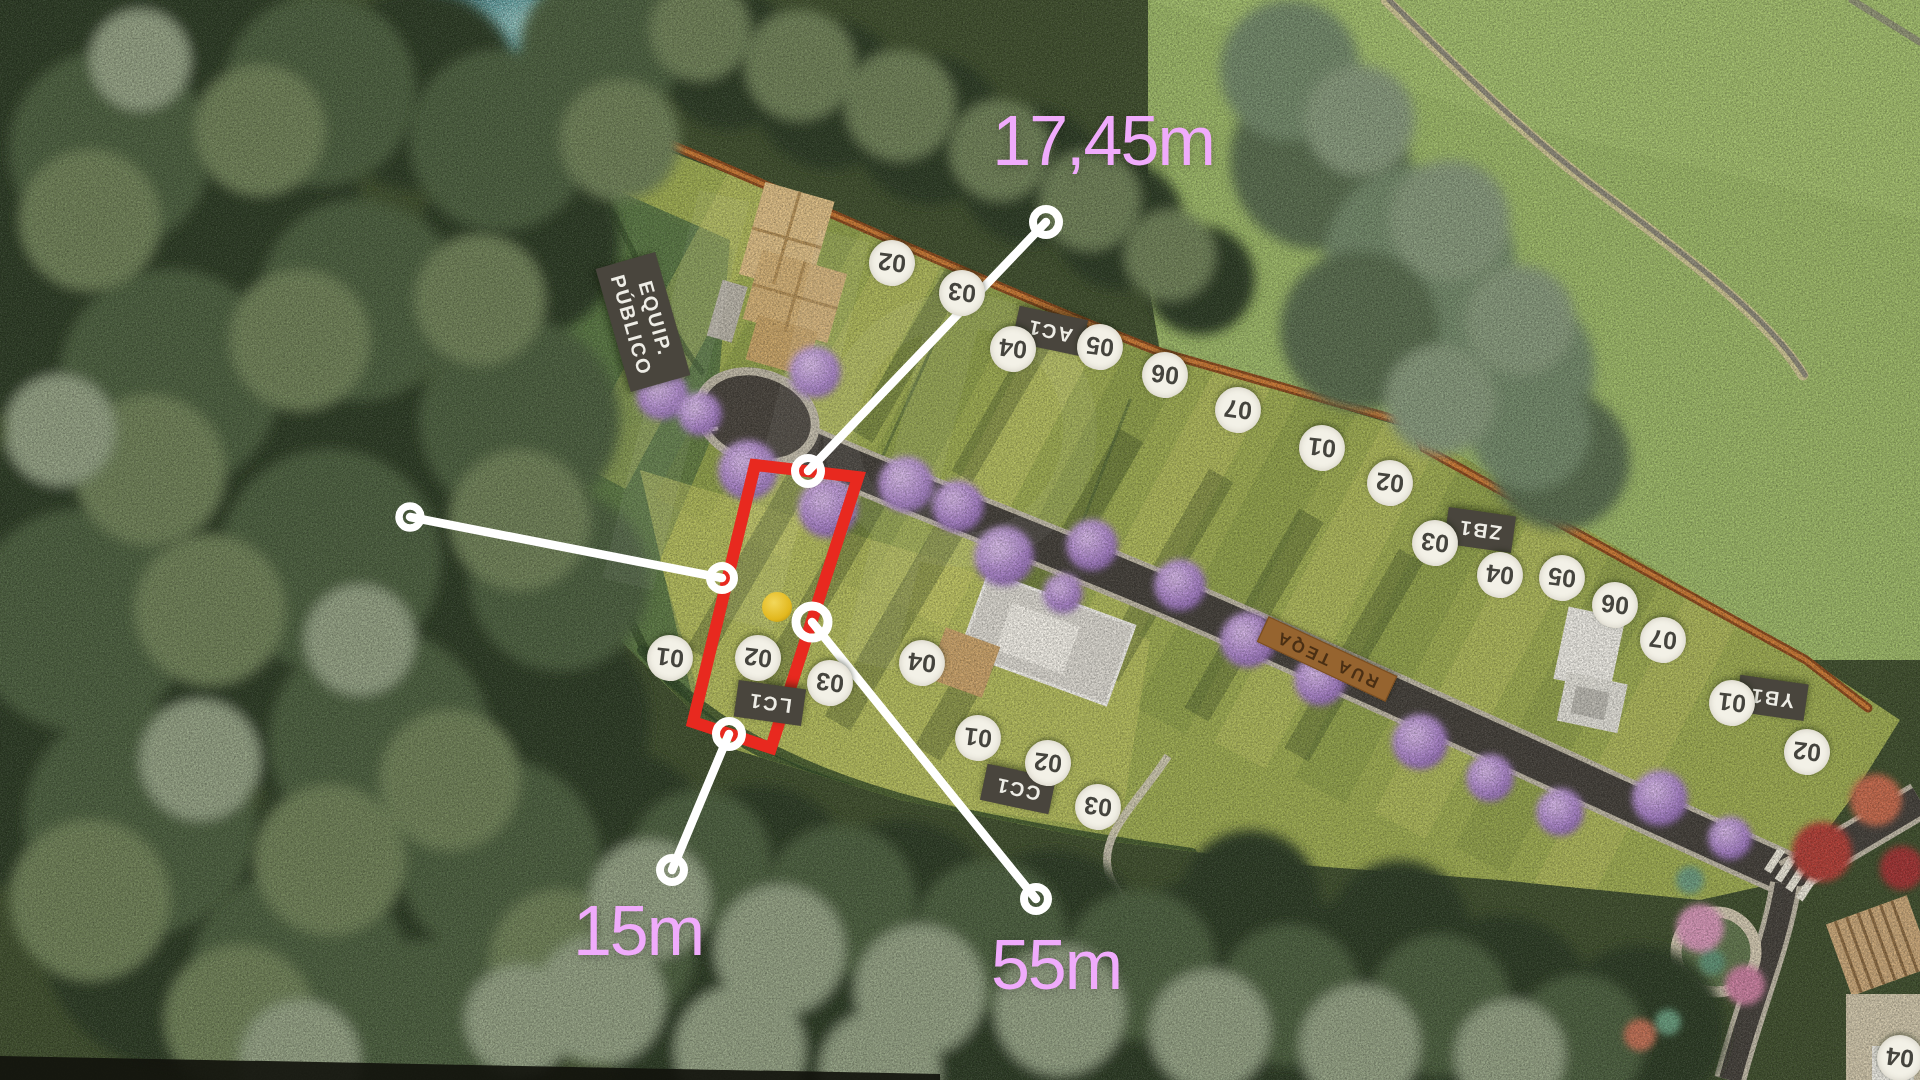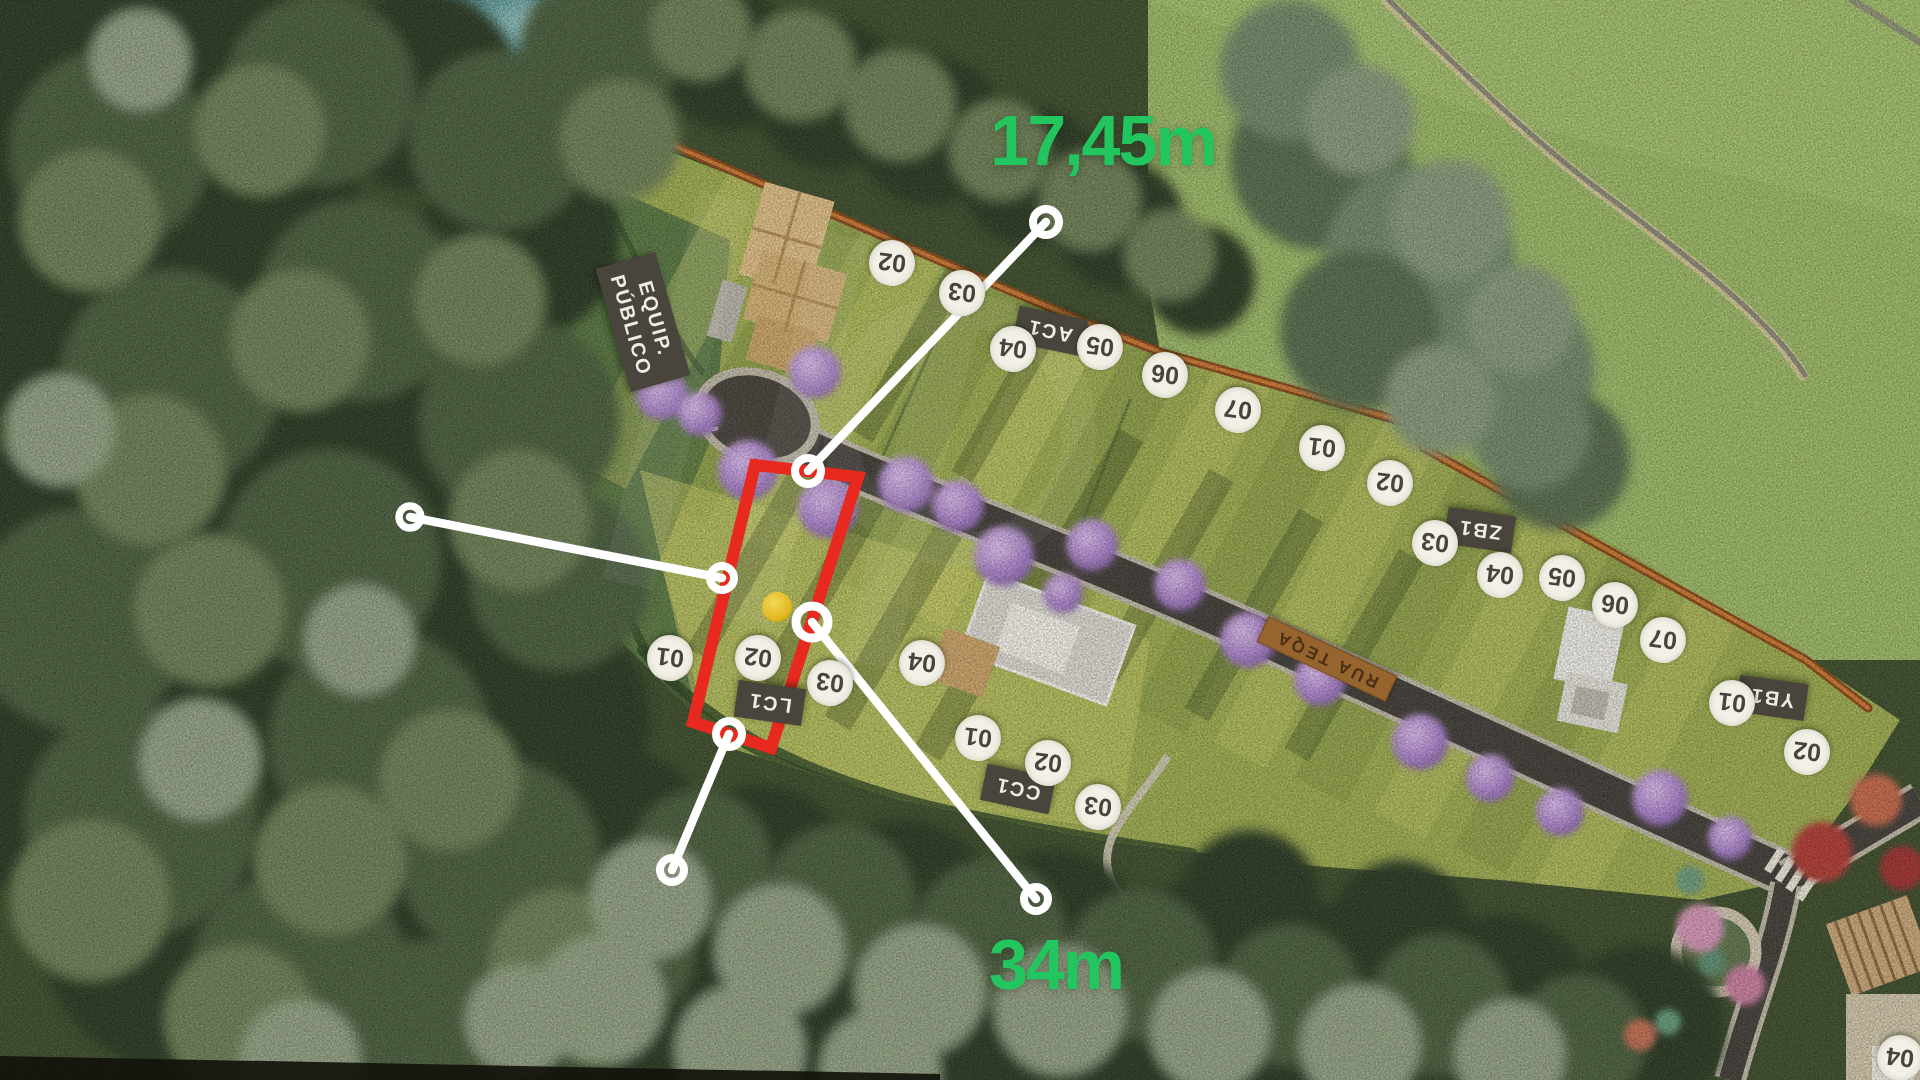--- a/index.html
+++ b/index.html
@@ -3,21 +3,21 @@
 <meta charset="utf-8">
 <style>
   html,body{margin:0;padding:0;background:#1a1d16;}
   #stage{
     position:relative;width:1920px;height:1080px;overflow:hidden;
     font-family:"Liberation Sans",sans-serif;background:#3c4a31;
   }
   #scene{position:absolute;left:0;top:0;}
   #labels{position:absolute;left:0;top:0;width:100%;height:100%;}
   .meas{
-    position:absolute;color:#22c55e;font-weight:bold;font-size:70px;line-height:1;
+    position:absolute;color:#f0abfc;font-weight:normal;font-size:70px;line-height:1;
     letter-spacing:-2px;transform:translate(-50%,-50%);white-space:nowrap;
     text-shadow:0 2px 8px rgba(0,0,0,.25);
   }
   .badge{
     position:absolute;width:46px;height:46px;border-radius:50%;
     background:#f3f1e7;color:#45443e;font-weight:bold;font-size:25px;line-height:46px;
     text-align:center;transform:translate(-50%,-50%) rotate(187deg);
     box-shadow:0 2px 5px rgba(20,30,10,.45), inset 0 0 6px rgba(90,80,60,.25);
   }
   .zone-sign{
@@ -383,21 +383,22 @@
       <circle cx="812" cy="622" r="16" stroke-width="9"></circle>
       <circle cx="1036" cy="899" r="12" stroke-width="8"></circle>
     </g>
 
     <circle cx="777" cy="607" r="15" fill="url(#ydot)"></circle>
   </g>
 </svg>
 
 <div id="labels">
   <div class="meas" style="left:1103px;top:141px">17,45m</div>
-  <div class="meas" style="left:1056px;top:965px">34m</div>
+  <div class="meas" style="left:638px;top:931px">15m</div>
+  <div class="meas" style="left:1056px;top:965px">55m</div>
 
 <div class="zone-sign" style="left: 643px; top: 322px; --rot: 74deg;">
         <div>EQUIP.</div>
         <div>PÚBLICO</div>
       </div>
       <div class="zone-sign" style="left: 1050px; top: 331px; --rot: 192deg;">
         <div>AC1</div>
       </div>
       <div class="zone-sign" style="left: 1480px; top: 530px; --rot: 188deg;">
         <div>ZB1</div>

